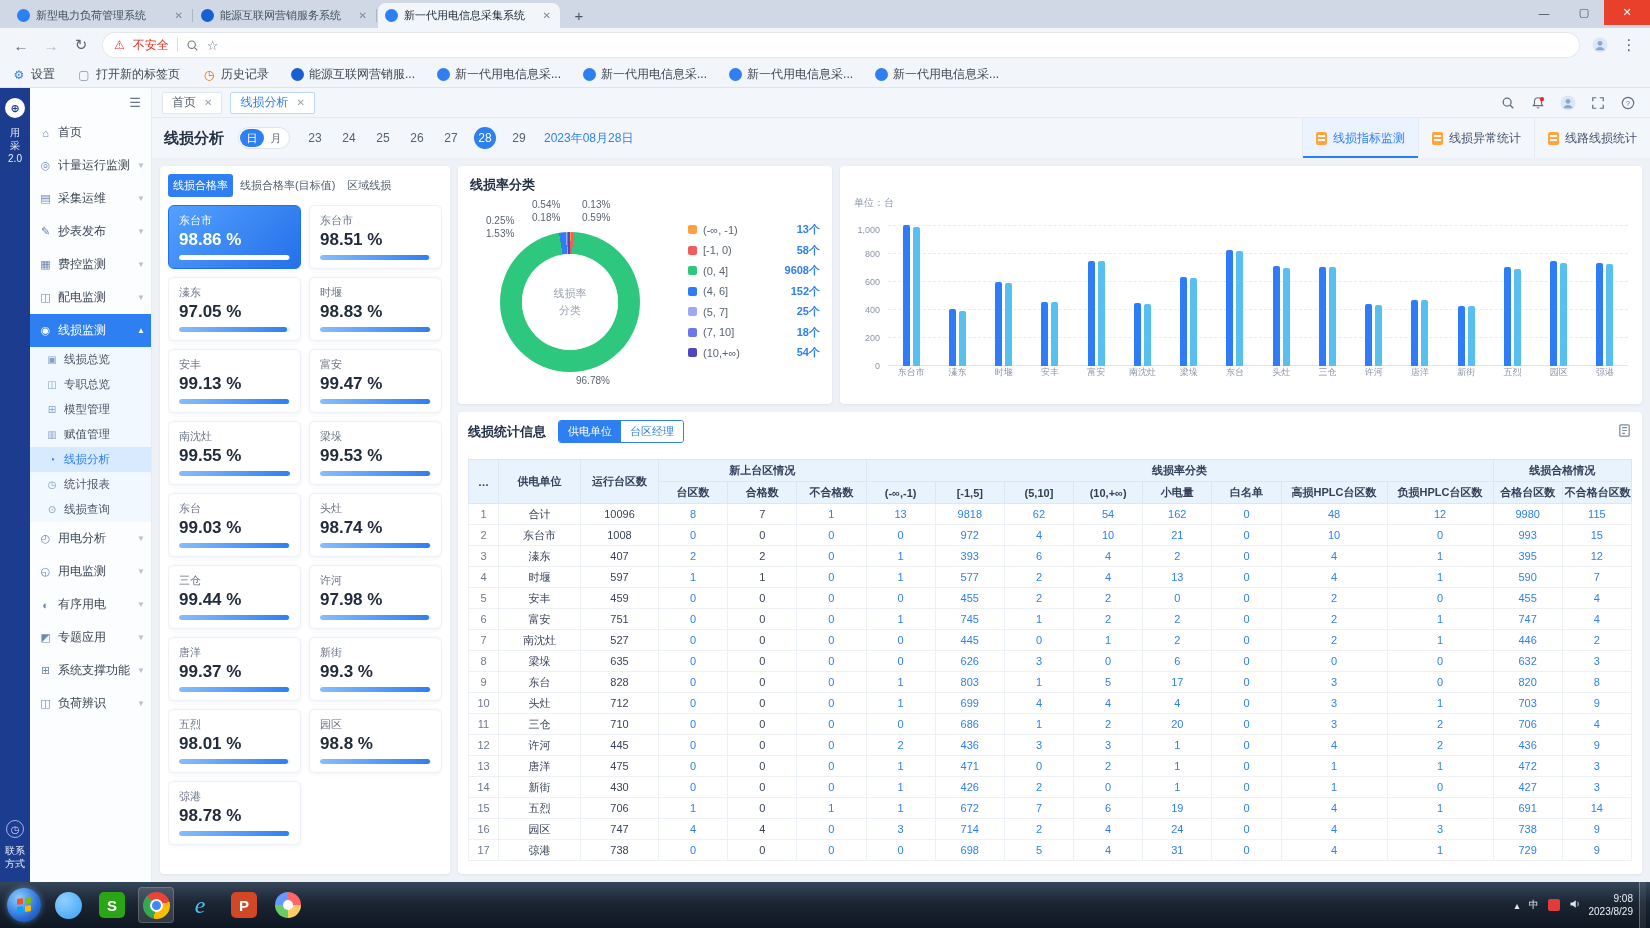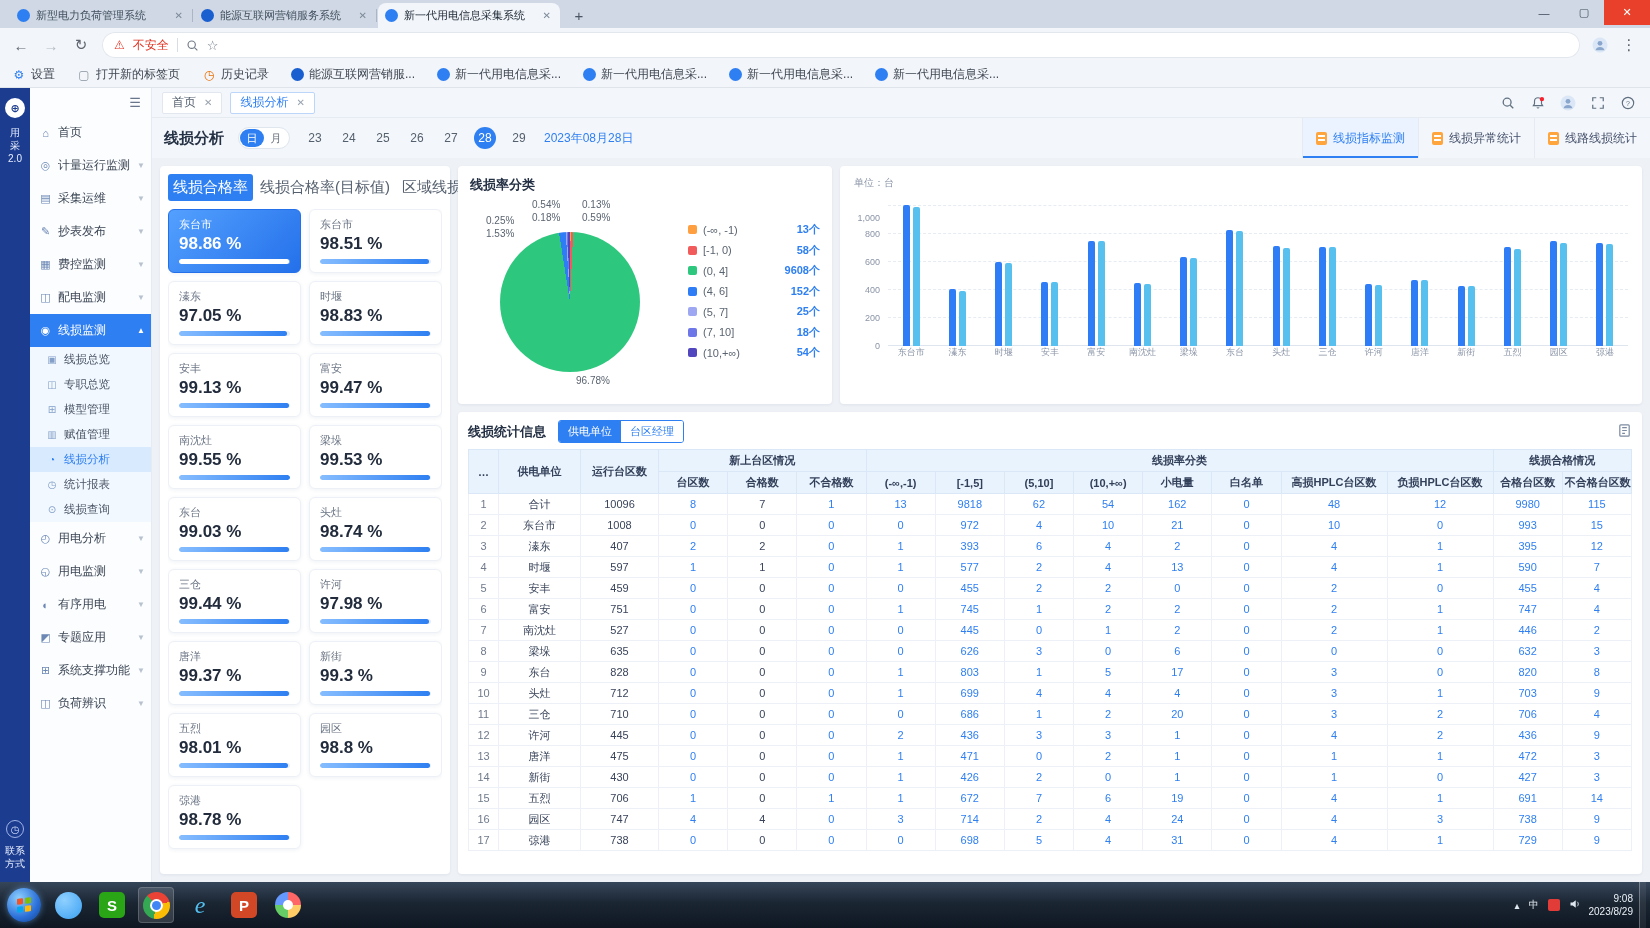--- a/index.html
+++ b/index.html
@@ -79,21 +79,21 @@
 .rbtns{display:flex;align-items:stretch;height:40px;}
 .rbtn{display:flex;align-items:center;gap:6px;padding:0 13px;font-size:12px;color:#44506b;border-left:1px solid #e6ebf2;font-family:Liberation Mono, monospace;}
 .rbtn.on{color:#2e7ff2;background:#eaf3ff;box-shadow:inset 0 -2px 0 #2e7ff2;}
 .doc-ic{width:11px;height:13px;background:#ffa53d;border-radius:2px;position:relative;flex:none;}
 .doc-ic:after{content:'';position:absolute;left:2px;right:2px;top:3px;height:2px;background:#fff;box-shadow:0 4px 0 #fff;}
 
 .content{flex:1;display:flex;gap:8px;padding:8px;min-height:0;}
 .panel{background:#fff;border-radius:4px;box-shadow:0 1px 3px rgba(25,50,100,.07);}
 .left-panel{width:290px;flex:none;display:flex;flex-direction:column;padding:8px;}
 .lp-tabs{display:flex;align-items:center;gap:2px;margin-bottom:8px;flex:none;}
-.lp-tab{font-size:15px;color:#55606e;padding:4px 5px;border-radius:3px;white-space:nowrap;}
+.lp-tab{font-size:11px;color:#55606e;padding:4px 5px;border-radius:3px;white-space:nowrap;}
 .lp-tab.on{background:#2e7ff2;color:#fff;}
 .cards{flex:1;display:grid;grid-template-columns:1fr 1fr;gap:8px;align-content:start;overflow:hidden;}
 .card{height:64px;border:1px solid #edf1f7;border-radius:6px;box-shadow:0 1px 4px rgba(30,60,120,.07);padding:7px 10px;background:#fff;}
 .card-nm{font-size:11px;color:#6b7585;white-space:nowrap;overflow:hidden;}
 .card-vl{font-size:17px;font-weight:bold;color:#222c3c;margin-top:2px;}
 .card-bar{height:5px;border-radius:3px;background:#e9eef6;margin-top:5px;position:relative;overflow:hidden;}
 .card-fill{position:absolute;left:0;top:0;bottom:0;border-radius:3px;background:linear-gradient(90deg,#86bdff,#2e7ff2);}
 .card.sel{background:linear-gradient(135deg,#53a0ff,#2470ea);border-color:#2470ea;}
 .card.sel .card-nm,.card.sel .card-vl{color:#fff;}
 .card.sel .card-bar{background:rgba(255,255,255,.35);}
@@ -114,35 +114,35 @@
 .dlegend{position:absolute;right:12px;top:56px;width:132px;display:flex;flex-direction:column;gap:5.5px;}
 .dl-row{display:flex;align-items:center;gap:6px;font-size:11px;color:#5a6470;}
 .dl-sq{width:9px;height:9px;border-radius:2px;flex:none;}
 .dl-lb{flex:1;white-space:nowrap;}
 .dl-ct{color:#2e7ff2;font-weight:bold;font-size:11px;}
 .bars-panel{flex:1;padding:10px 14px;min-width:0;display:flex;flex-direction:column;}
 .bp-head{display:flex;align-items:center;justify-content:space-between;flex:none;height:20px;}
 .bp-legend{display:flex;gap:14px;font-size:10px;color:#68727f;align-items:center;}
 .bp-li{display:flex;gap:4px;align-items:center;}
 .bp-dot{width:8px;height:8px;border-radius:50%;}
-.bp-unit{font-size:10px;color:#8a94a6;margin:0 0 4px;flex:none;}
+.bp-unit{font-size:10px;color:#8a94a6;margin:20px 0 4px;flex:none;}
 .bp-body{height:152px;display:flex;flex:none;}
 .bp-yaxis{width:34px;position:relative;flex:none;}
 .ytick{position:absolute;right:8px;font-size:9px;color:#8a94a6;transform:translateY(50%);}
 .bp-plot{flex:1;position:relative;}
 .gridline{position:absolute;left:0;right:0;height:0;border-top:1px dashed #e7ecf3;}
 .gridline.zero{border-top:1px solid #dfe5ee;}
 .bgroups{position:absolute;inset:0;display:flex;}
 .bgroup{flex:1;display:flex;align-items:flex-end;justify-content:center;}
 .bpair{display:flex;align-items:flex-end;gap:3px;height:100%;}
 .bbar{width:7px;border-radius:2px 2px 0 0;align-self:flex-end;}
 .bp-xrow{height:16px;display:flex;flex:none;margin-left:34px;}
 .xlab{flex:1;text-align:center;font-size:9px;color:#8a94a6;white-space:nowrap;}
 .table-panel{flex:1;min-height:0;padding:8px 10px;display:flex;flex-direction:column;overflow:hidden;}
-.tp-head{display:flex;align-items:center;gap:12px;flex:none;margin-bottom:6px;}
+.tp-head{display:flex;align-items:center;gap:12px;flex:none;margin-bottom:16px;}
 .toggle{display:flex;border:1px solid #2e7ff2;border-radius:3px;overflow:hidden;}
 .tg{font-size:11px;padding:3px 9px;color:#2e7ff2;background:#fff;}
 .tg.on{background:#2e7ff2;color:#fff;}
 .tp-spacer{flex:1;}
 table{width:100%;border-collapse:collapse;table-layout:fixed;}
 th{background:#e9f3fd;border:1px solid #d9e7f6;font-size:11px;color:#33405a;font-weight:bold;padding:3px 2px;white-space:nowrap;overflow:hidden;}
 td{border:1px solid #edf1f7;font-size:11px;color:#39445a;text-align:center;padding:2.5px 2px;white-space:nowrap;overflow:hidden;}
 td.lk{color:#2e7ff2;}
 td.seq{color:#707a8c;}
 
@@ -586,20 +586,24 @@
                 </div>
               </div>
           </div>
 
           <div class="right-col">
             <div class="top-row">
 
               <div class="panel donut-panel" id="donut-panel">
                 <div class="p-title">线损率分类</div>
                 <div class="donut" id="donut" style="background: conic-gradient(rgb(255, 159, 64) 0%, rgb(255, 159, 64) 0.13%, rgb(242, 91, 91) 0.13%, rgb(242, 91, 91) 0.72%, rgb(46, 199, 126) 0.72%, rgb(46, 199, 126) 97.5%, rgb(46, 124, 246) 97.5%, rgb(46, 124, 246) 99.03%, rgb(157, 167, 242) 99.03%, rgb(157, 167, 242) 99.28%, rgb(110, 119, 232) 99.28%, rgb(110, 119, 232) 99.46%, rgb(81, 70, 190) 99.46%, rgb(81, 70, 190) 100%);"></div>
+                <div class="donut-hole">
+                  <span>线损率</span>
+                  <span>分类</span>
+                </div>
                 <div class="dlegend" id="dlegend">
                     <div class="dl-row">
                       <span class="dl-sq" style="background: rgb(255, 159, 64);"></span>
                       <span class="dl-lb">(-∞, -1)</span>
                       <span class="dl-ct">13个</span>
                     </div>
                     <div class="dl-row">
                       <span class="dl-sq" style="background: rgb(242, 91, 91);"></span>
                       <span class="dl-lb">[-1, 0)</span>
                       <span class="dl-ct">58个</span>
@@ -649,21 +653,21 @@
 
               <div class="panel bars-panel">
                 <div class="bp-unit">单位：台</div>
                 <div class="bp-body">
                   <div class="bp-yaxis" id="bp-yaxis">
                       <span class="ytick" style="bottom: 0px;">0</span>
                       <span class="ytick" style="bottom: 28px;">200</span>
                       <span class="ytick" style="bottom: 56px;">400</span>
                       <span class="ytick" style="bottom: 84px;">600</span>
                       <span class="ytick" style="bottom: 112px;">800</span>
-                      <span class="ytick" style="bottom: 128px;">1,000</span>
+                      <span class="ytick" style="bottom: 136px;">1,000</span>
                     </div>
                   <div class="bp-plot" id="bp-plot">
                       <div class="gridline zero" style="bottom: 0px;"></div>
                       <div class="gridline" style="bottom: 28px;"></div>
                       <div class="gridline" style="bottom: 56px;"></div>
                       <div class="gridline" style="bottom: 84px;"></div>
                       <div class="gridline" style="bottom: 112px;"></div>
                       <div class="gridline" style="bottom: 140px;"></div>
                       <div class="bgroups">
                         <div class="bgroup">

